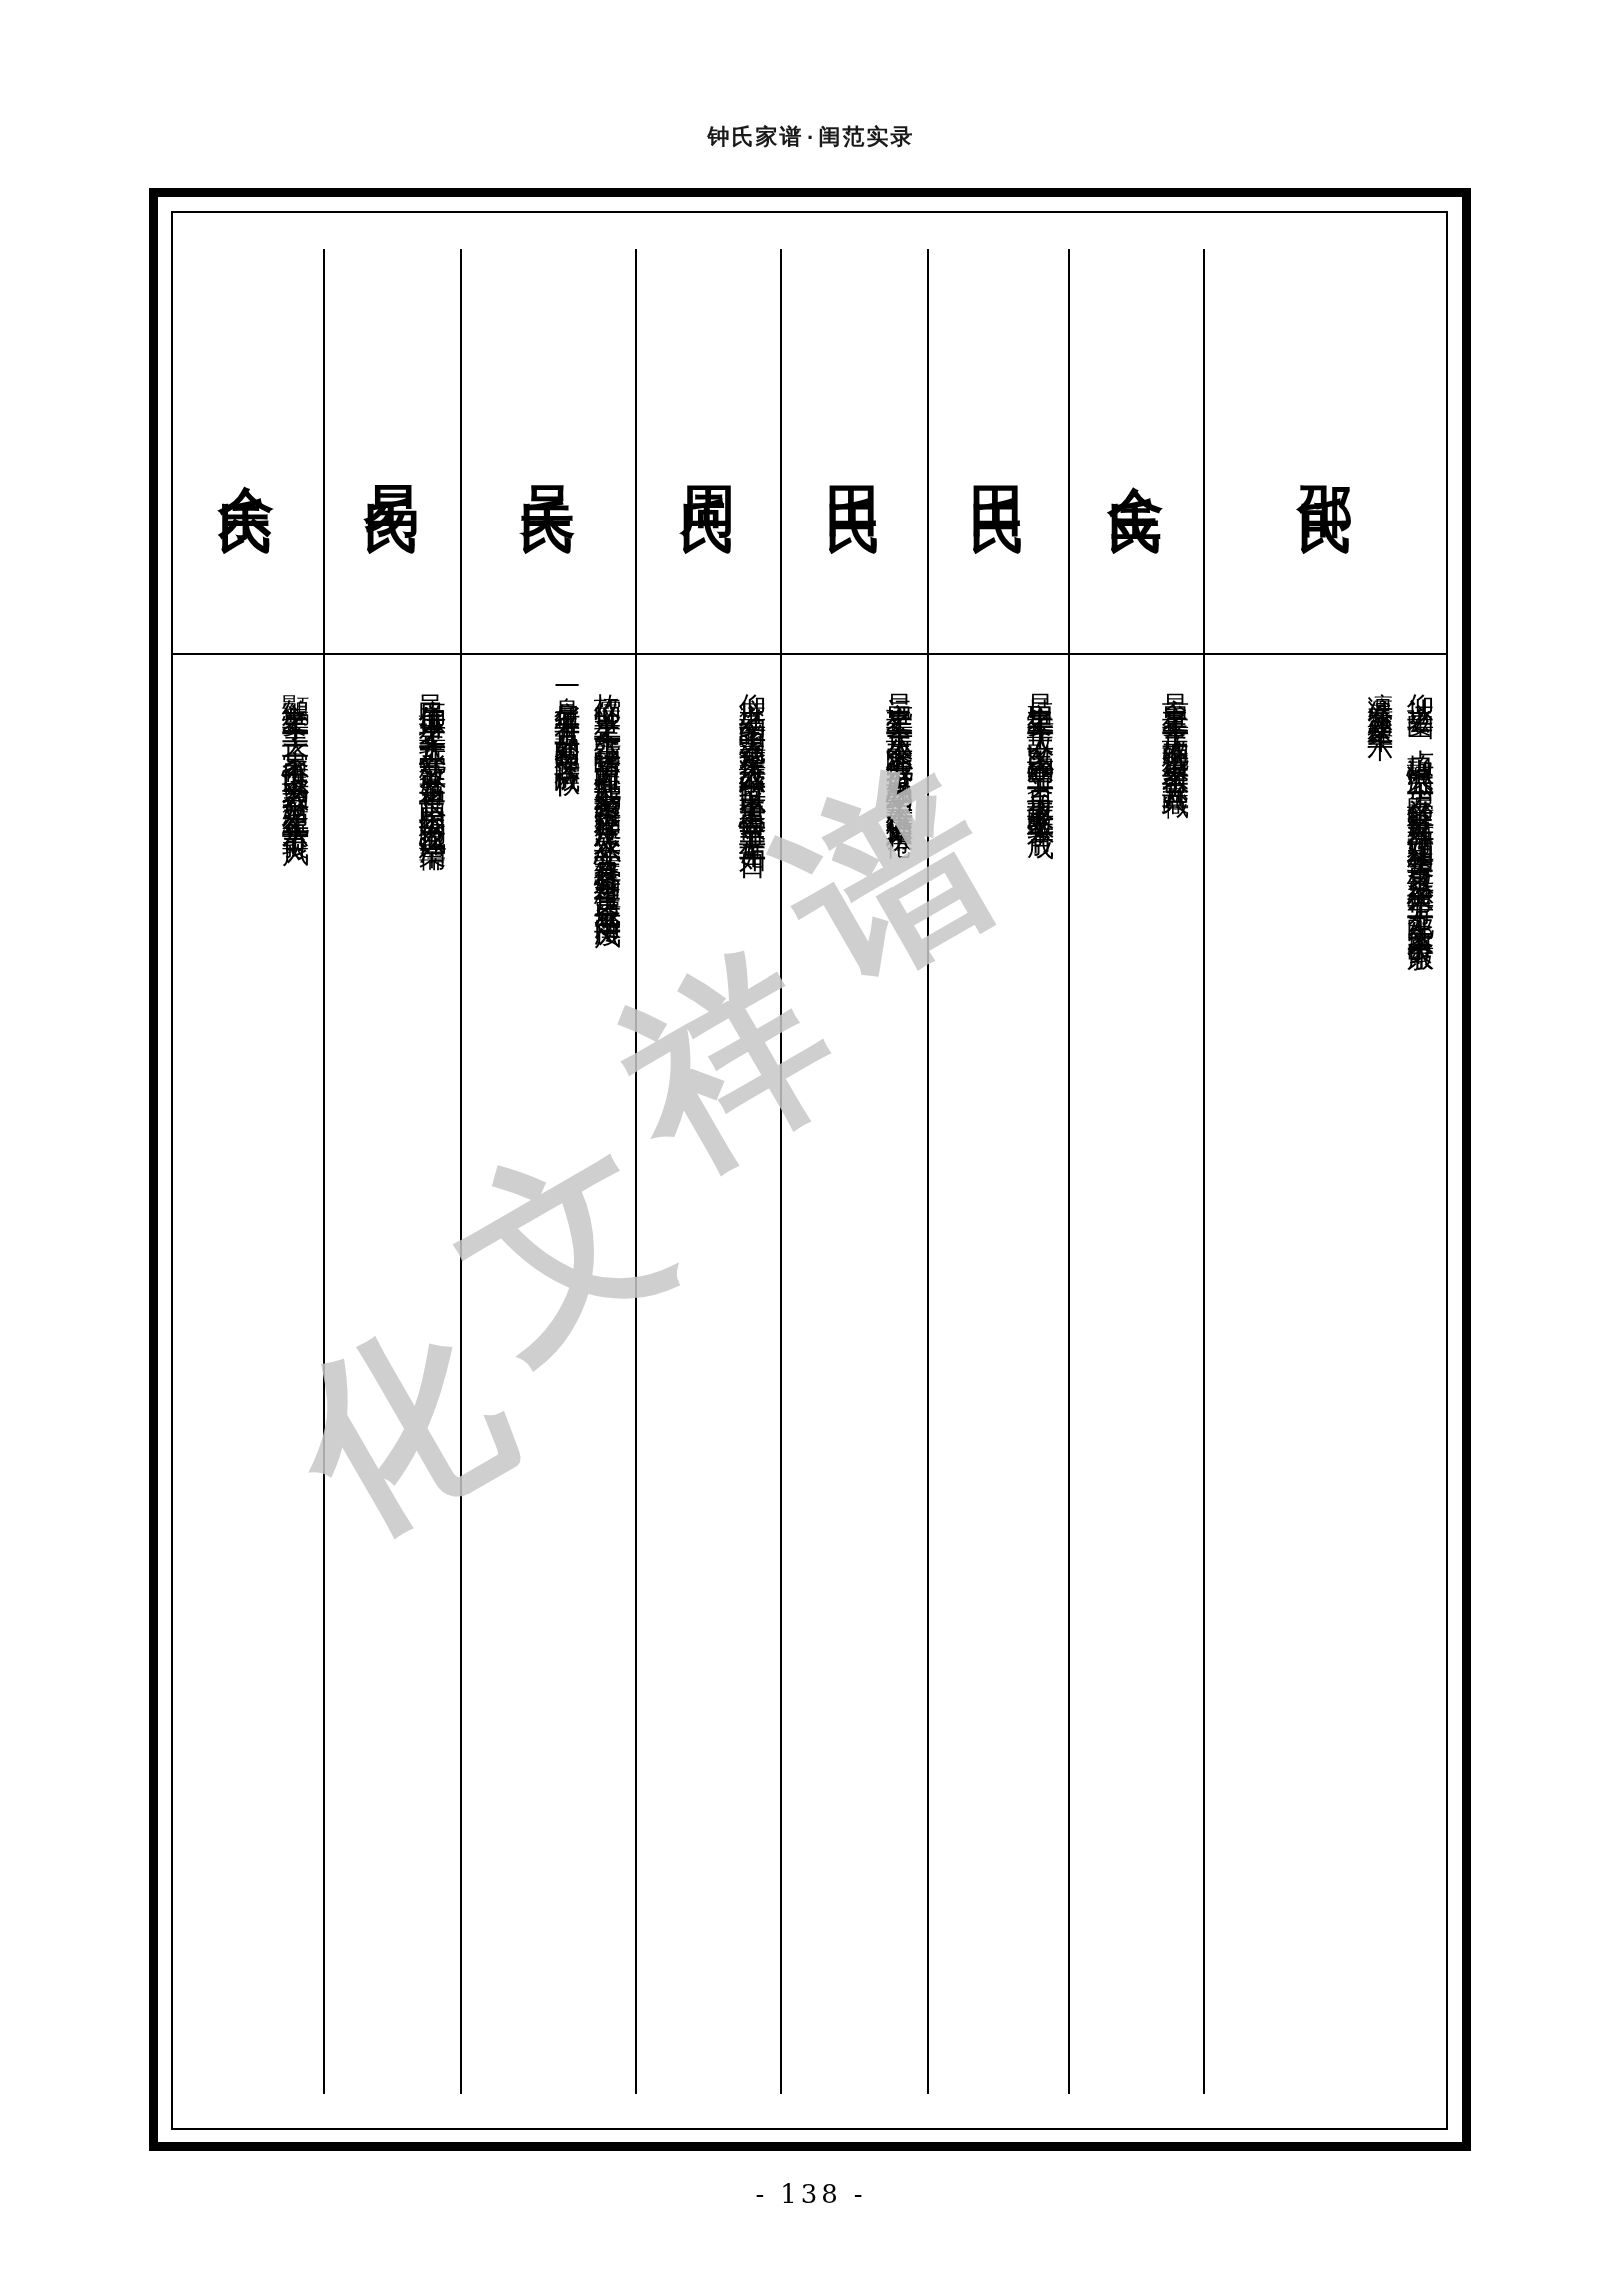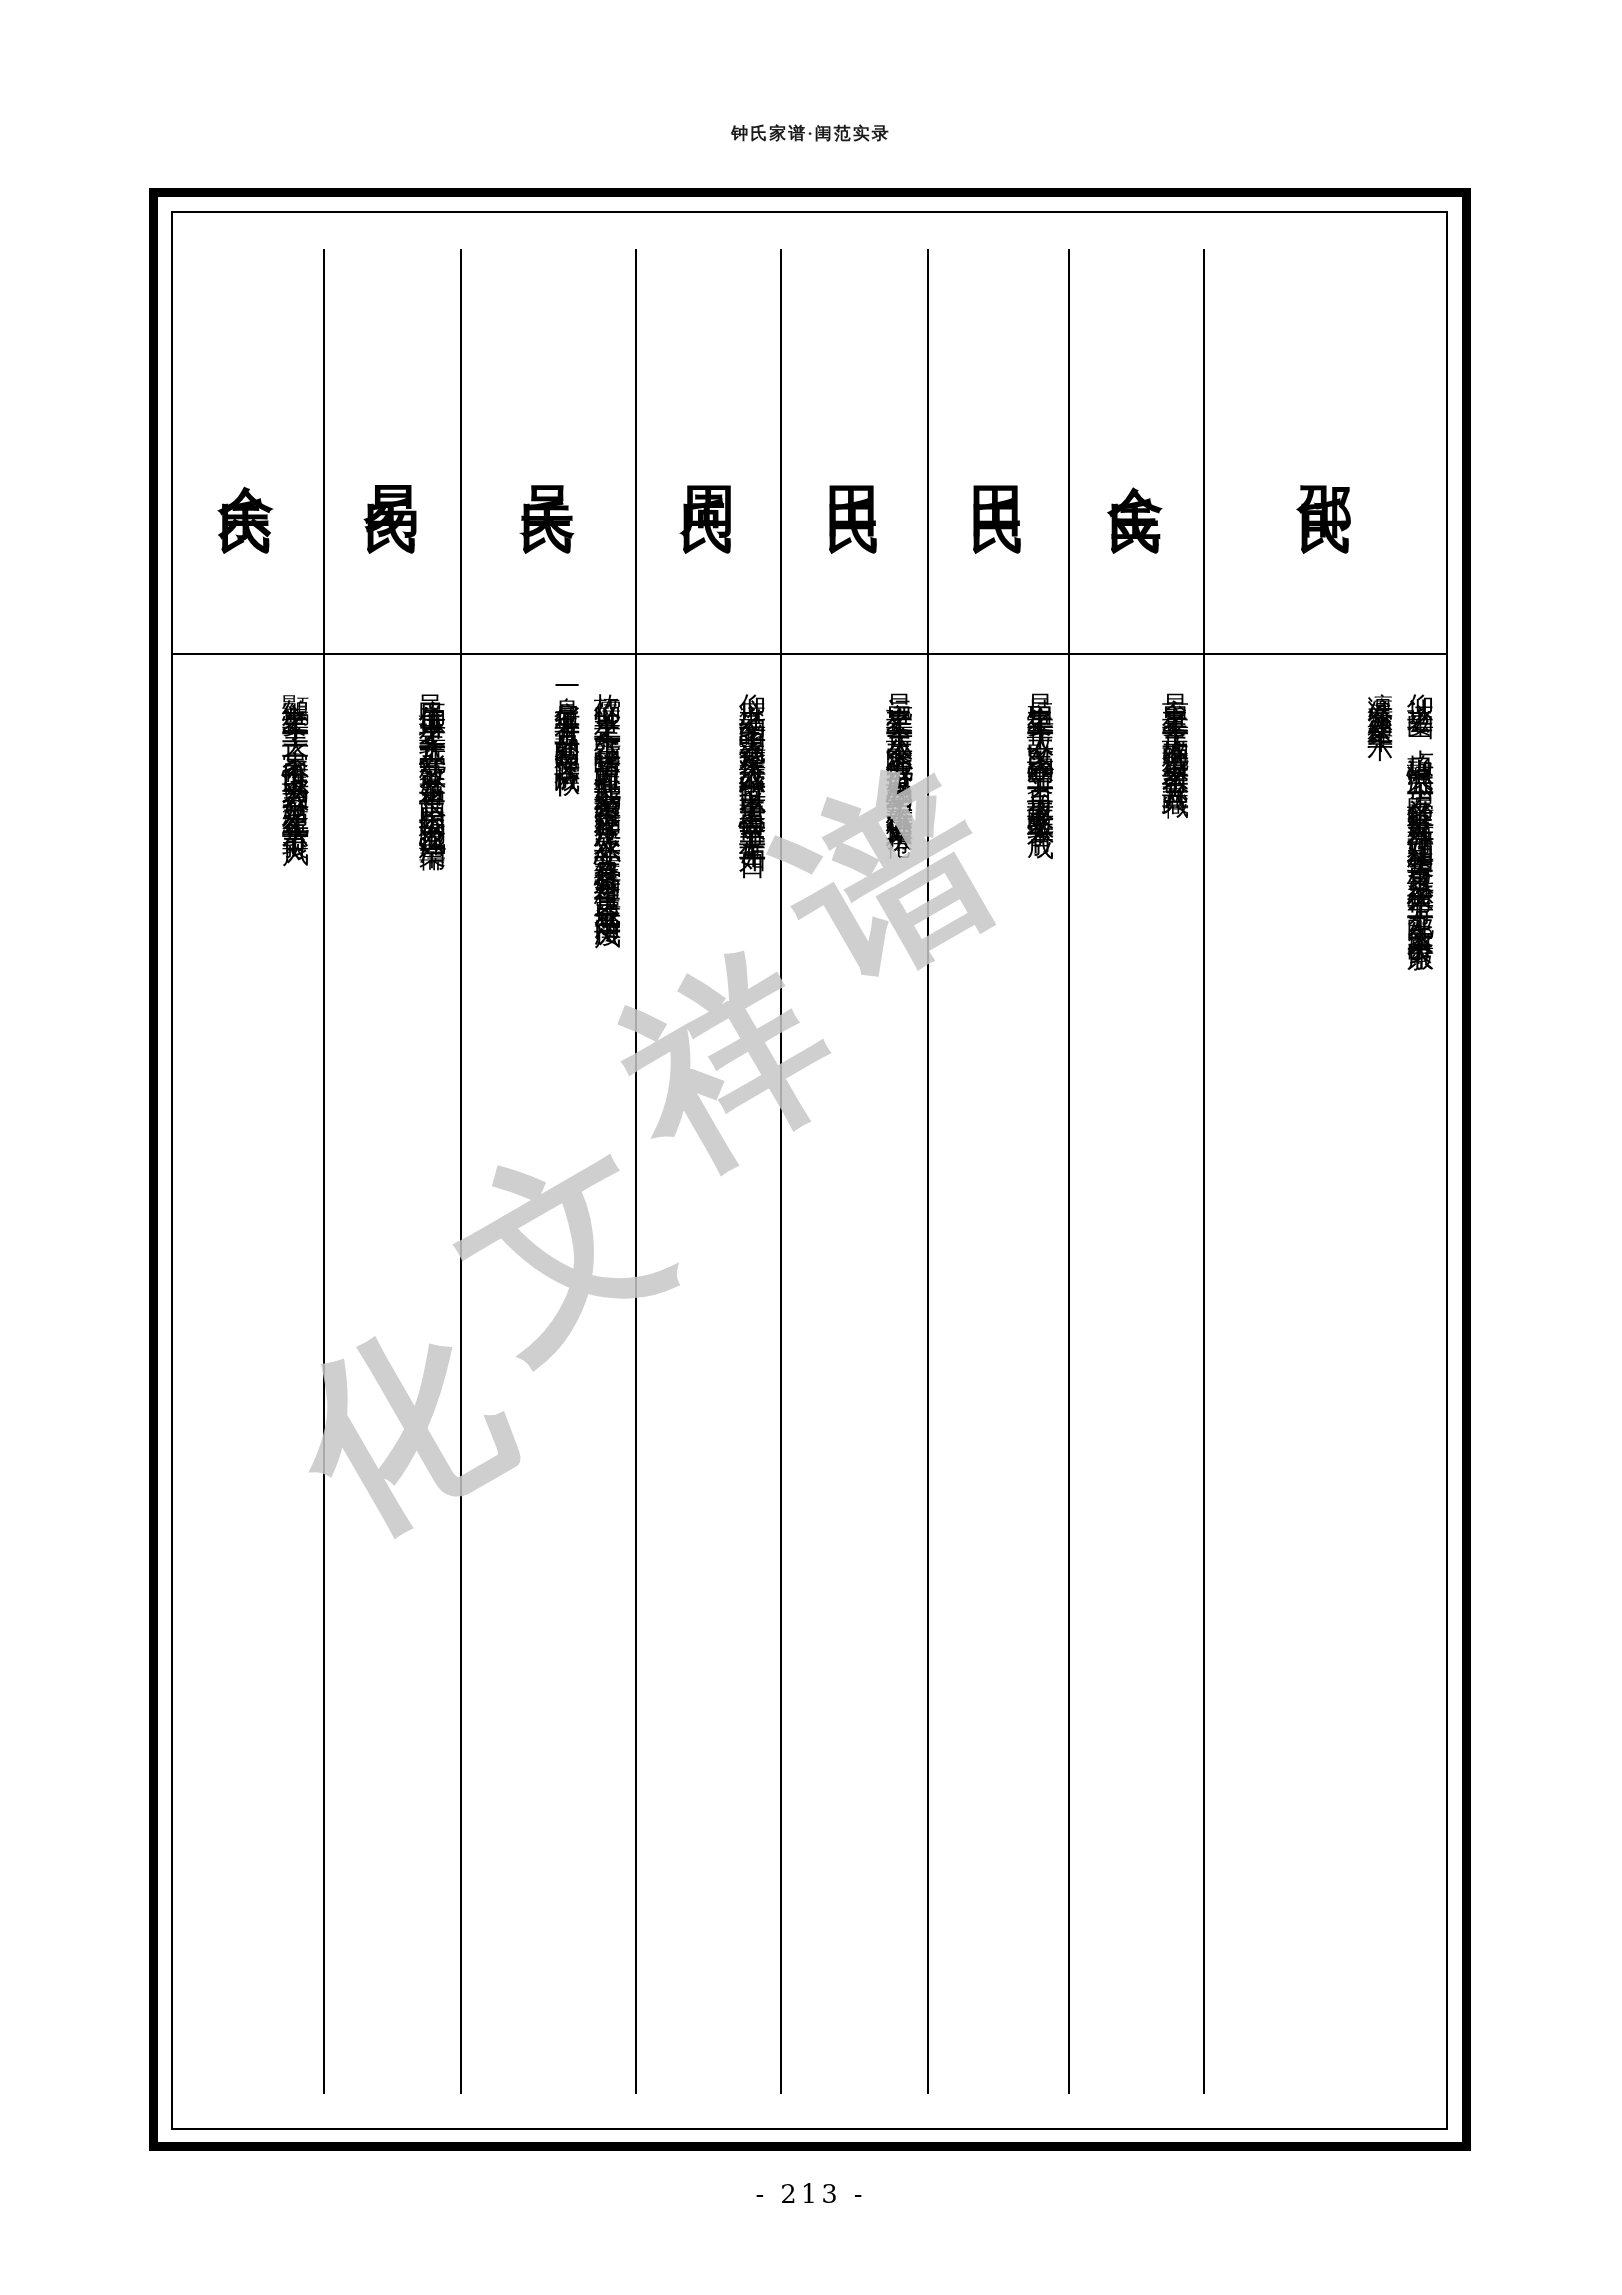--- a/index.html
+++ b/index.html
@@ -16,23 +16,23 @@
     overflow: hidden;
   }
 
   
   .page-header {
     position: absolute;
     top: 122px;
     left: 0;
     width: 100%;
     text-align: center;
-    font-size: 17px;
+    font-size: 22px;
     letter-spacing: 2px;
-    font-family: Liberation Serif, serif;
+    font-family: Liberation Mono, monospace;
     font-weight: 700;
     color: #1a1a1a;
   }
 
   
   .frame-outer {
     position: absolute;
     left: 149px;
     top: 188px;
     width: 1322px;
@@ -242,14 +242,14 @@
 
 </div>
 
 <div class="watermark">
   <span class="wm-ch wm1">谱</span>
   <span class="wm-ch wm2">祥</span>
   <span class="wm-ch wm3">文</span>
   <span class="wm-ch wm4">化</span>
 </div>
 
-<div class="page-footer">- 213 -</div>
+<div class="page-footer">- 138 -</div>
 
 
 </body></html>

